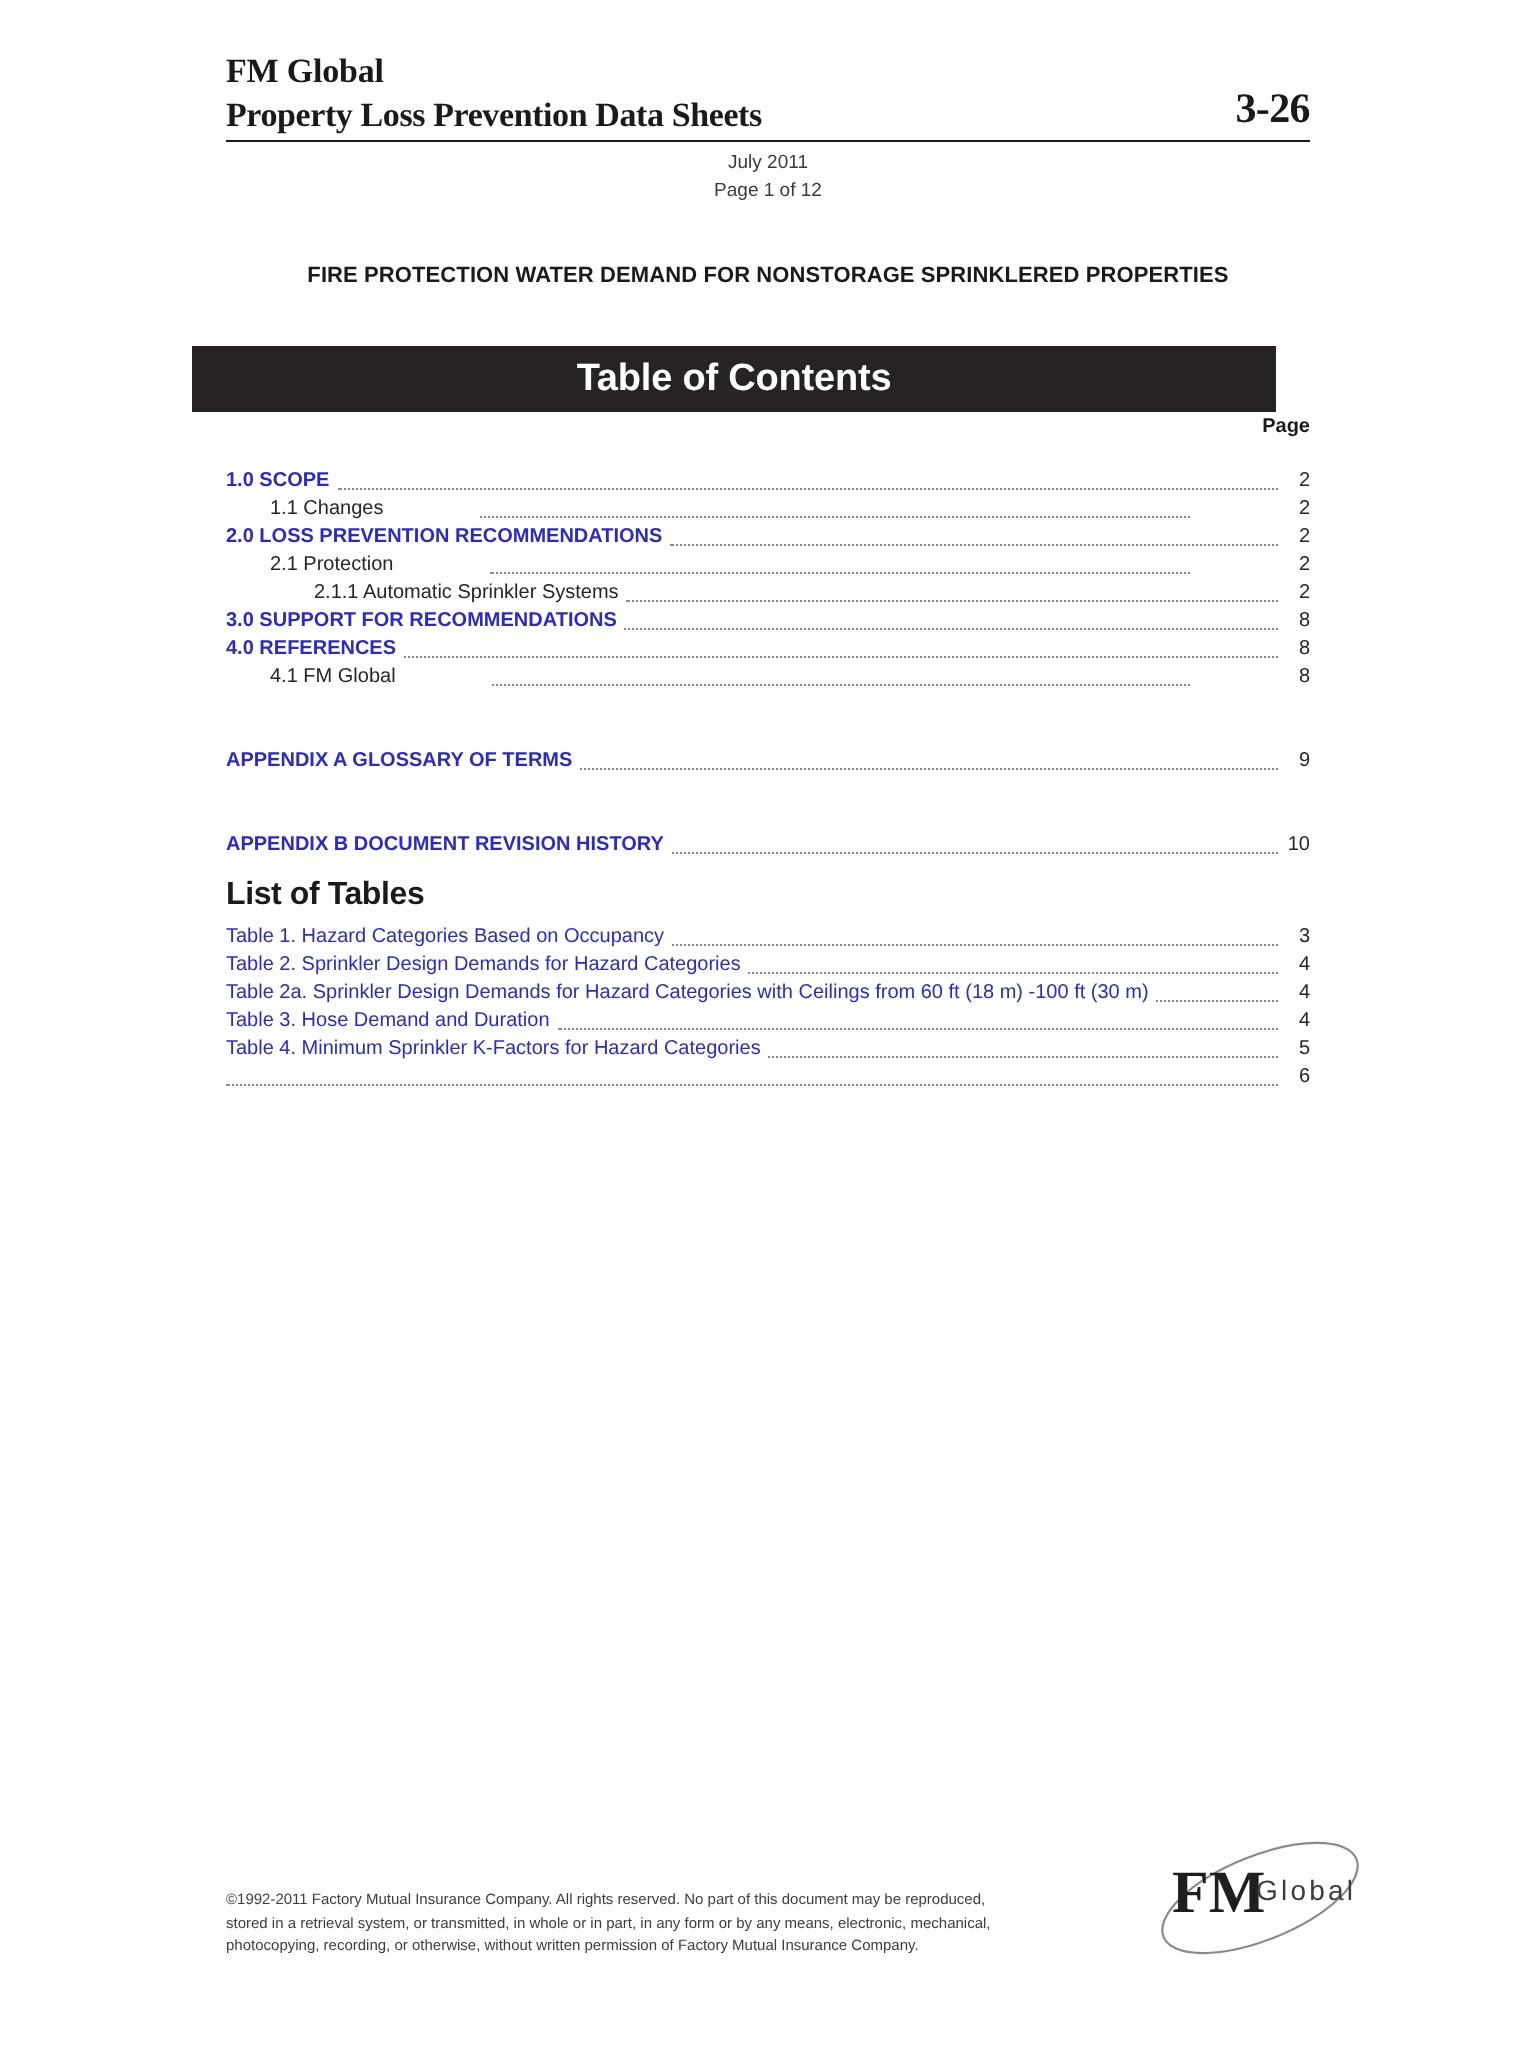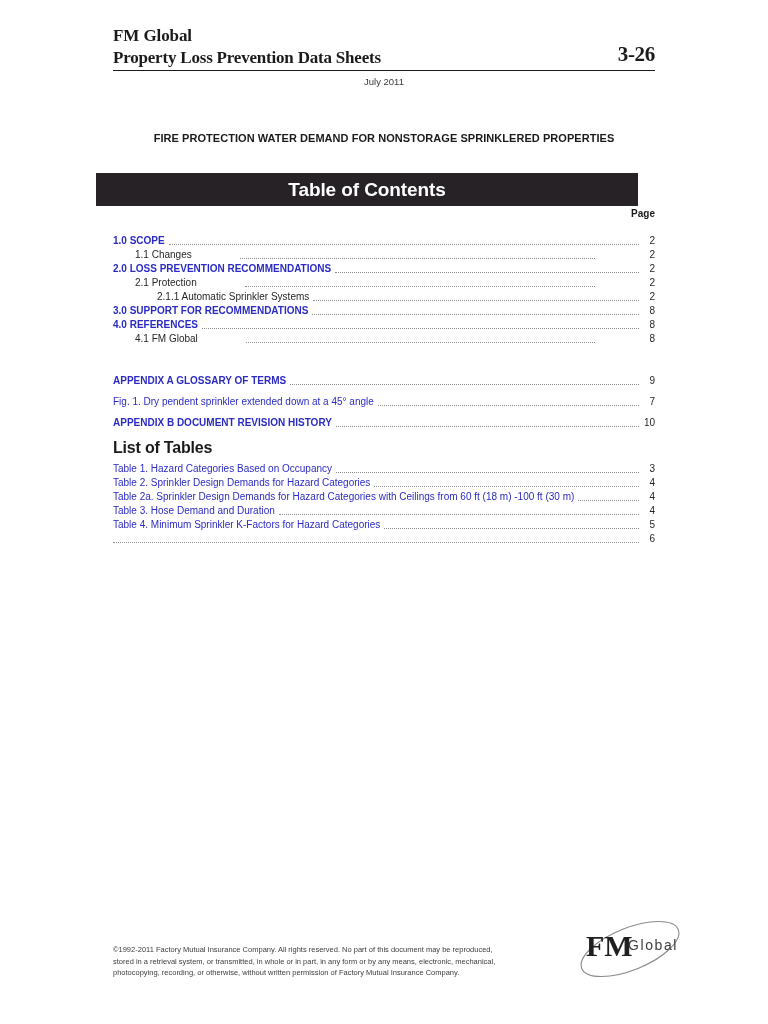--- a/index.html
+++ b/index.html
@@ -212,20 +212,21 @@
     <div class="header-row">
       <div class="header-titles">
         <div class="brand">FM Global</div>
         <div class="doc-title">Property Loss Prevention Data Sheets</div>
       </div>
       <div class="doc-number">3-26</div>
     </div>
     <div class="header-rule"></div>
     <div class="header-meta">
       <div>July 2011</div>
+      <div>Page 1 of 12</div>
     </div>
   </div>
 
   <div class="subject">FIRE PROTECTION WATER DEMAND FOR NONSTORAGE SPRINKLERED PROPERTIES</div>
 
   <div class="toc-banner">
     <span class="toc-banner-text">Table of Contents</span>
   </div>
 
   <div class="page-col-label">Page</div>
@@ -278,25 +279,20 @@
     </div>
     <div class="entry lvl1 appendix">
       <span class="label">APPENDIX B DOCUMENT REVISION HISTORY</span>
       <span class="leader"></span>
       <span class="pg">10</span>
     </div>
   </div>
 
   <div class="list-figures list-block">
     <div class="heading-gap"></div>
-    <div class="entry">
-      <span class="label">Fig. 1. Dry pendent sprinkler extended down at a 45° angle</span>
-      <span class="leader"></span>
-      <span class="pg">7</span>
-    </div>
   </div>
 
   <div class="list-tables list-block">
     <div class="section-heading">List of Tables</div>
     <div class="heading-gap"></div>
     <div class="entry">
       <span class="label">Table 1. Hazard Categories Based on Occupancy</span>
       <span class="leader"></span>
       <span class="pg">3</span>
     </div>

